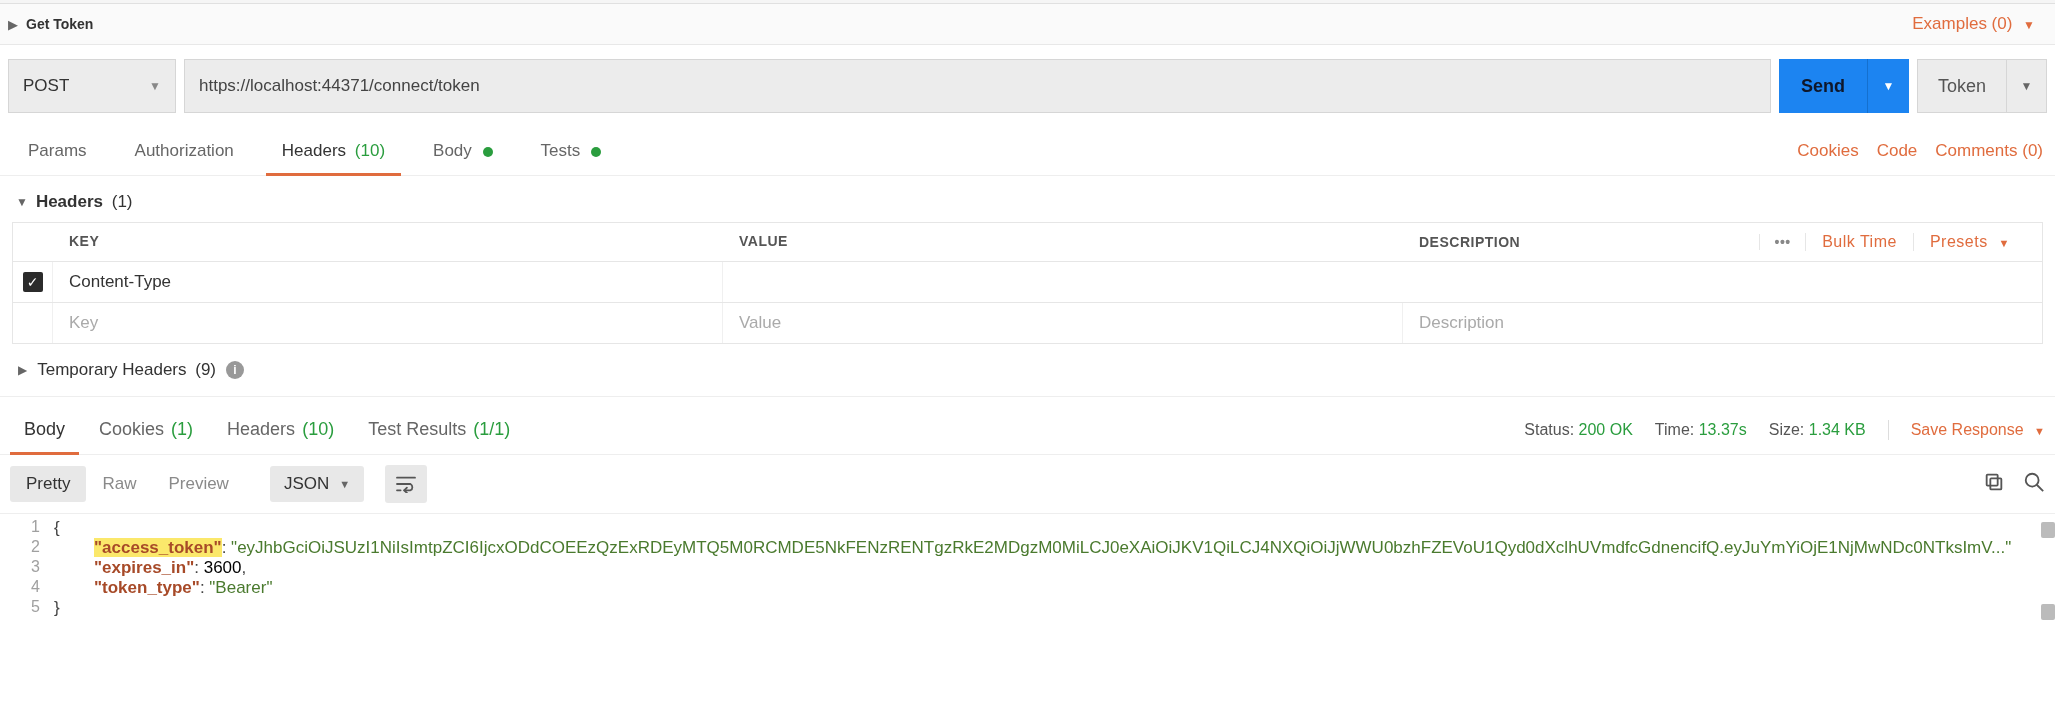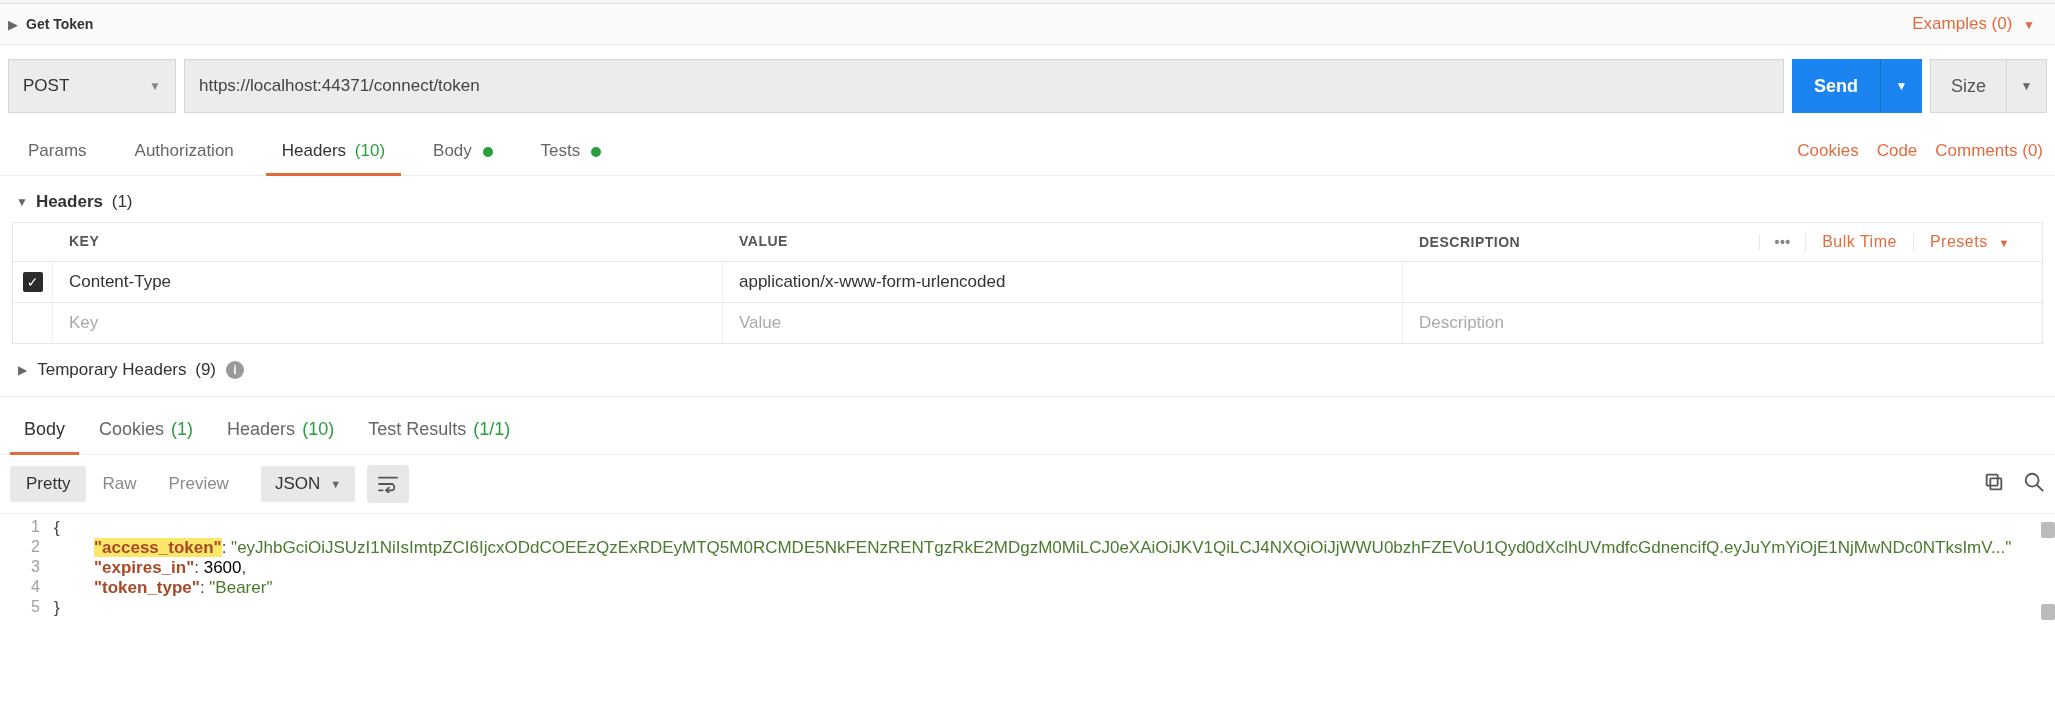--- a/index.html
+++ b/index.html
@@ -13,21 +13,21 @@
 .title-row .examples { margin-left: auto; color: #e06c3e; font-size: 17px; cursor: pointer; }
 .title-row .examples .caret { margin-left: 6px; font-size: 12px; }
 
 .request-row { display: flex; padding: 14px 8px; gap: 8px; align-items: stretch; }
 .method-select { display: flex; align-items: center; background: #ececec; border: 1px solid #d6d6d6; width: 168px; padding: 0 14px; cursor: pointer; }
 .method-select .method-value { font-size: 17px; color: #333; }
 .method-select .caret { margin-left: auto; color: #888; font-size: 12px; }
 .url-input { flex: 1; background: #ececec; border: 1px solid #d6d6d6; padding: 0 14px; font-size: 17px; color: #444; }
 .url-input input { background: transparent; border: none; width: 100%; outline: none; font-size: 17px; color: #444; padding: 16px 0; }
 .send-group { display: flex; }
-.send-main { background: #1c84f1; color: #ffffff; border: none; padding: 0 22px; font-size: 18px; font-weight: 600; cursor: pointer; }
+.send-main { background: #1c84f1; color: #0f172a; border: none; padding: 0 22px; font-size: 18px; font-weight: 600; cursor: pointer; }
 .send-caret { background: #1c84f1; color: #fff; border: none; border-left: 1px solid #1470cf; width: 42px; display: flex; align-items: center; justify-content: center; cursor: pointer; font-size: 12px; }
 .save-group { display: flex; background: #ececec; border: 1px solid #d6d6d6; }
 .save-main { background: transparent; border: none; padding: 0 20px; font-size: 18px; color: #555; cursor: pointer; }
 .save-caret { background: transparent; border: none; border-left: 1px solid #d6d6d6; width: 40px; display: flex; align-items: center; justify-content: center; cursor: pointer; font-size: 12px; color: #666; }
 
 .req-tabs-row { display: flex; align-items: center; padding: 0 12px; border-bottom: 1px solid #eee; }
 .req-tab { padding: 14px 16px; color: #666; font-size: 17px; cursor: pointer; position: relative; margin-right: 16px; }
 .req-tab.active { color: #333; }
 .req-tab.active::after { content: ""; position: absolute; left: 0; right: 0; bottom: -1px; height: 3px; background: #e06c3e; }
 .req-tab .count { color: #2a9d3e; margin-left: 4px; }
@@ -67,21 +67,21 @@
 .resp-tab { padding: 14px 14px; color: #666; font-size: 18px; cursor: pointer; position: relative; margin-right: 6px; }
 .resp-tab.active { color: #333; }
 .resp-tab.active::after { content:""; position:absolute; left:0; right:0; bottom:-1px; height:3px; background:#e06c3e; }
 .resp-tab .count { color: #2a9d3e; margin-left: 2px; }
 .resp-right { margin-left: auto; display: flex; align-items: center; gap: 22px; font-size: 16px; color: #555; }
 .resp-right .green { color: #2a9d3e; }
 .resp-right .sep { width: 1px; height: 20px; background: #ddd; }
 .save-response { color: #e06c3e; cursor: pointer; }
 .save-response .caret { margin-left: 6px; font-size: 11px; }
 
-.toolbar-row { display: flex; align-items: center; padding: 10px 10px; gap: 4px; }
+.toolbar-row { display: flex; align-items: center; padding: 10px 10px; gap: 13px; }
 .view-tabs { display: flex; align-items: center; }
 .view-tab { padding: 8px 16px; color: #8a8a8a; background: transparent; border: none; font-size: 17px; cursor: pointer; border-radius: 3px; }
 .view-tab.active { background: #e8e8e8; color: #333; }
 .format-select { display: flex; align-items: center; background: #e8e8e8; padding: 8px 14px; border-radius: 3px; margin-left: 12px; cursor: pointer; }
 .format-select .caret { margin-left: 10px; font-size: 11px; color: #666; }
 .wrap-btn { background: #e8e8e8; width: 42px; height: 38px; display: flex; align-items: center; justify-content: center; border-radius: 3px; margin-left: 8px; cursor: pointer; }
 .wrap-svg path, .wrap-svg polyline { stroke: #555; stroke-width: 2; fill: none; stroke-linecap: round; stroke-linejoin: round; }
 .toolbar-right { margin-left: auto; display: flex; align-items: center; gap: 18px; }
 .copy-icon svg, .search-icon svg { width: 22px; height: 22px; }
 .copy-icon, .search-icon { cursor: pointer; color: #555; }
@@ -119,21 +119,21 @@
     <span class="caret">▼</span>
   </div>
   <div class="url-input">
     <input value="https://localhost:44371/connect/token" style="">
   </div>
   <div class="send-group">
     <button class="send-main">Send</button>
     <button class="send-caret">▼</button>
   </div>
   <div class="save-group">
-    <button class="save-main">Size</button>
+    <button class="save-main">Token</button>
     <button class="save-caret">▼</button>
   </div>
 </div>
 
 <div class="req-tabs-row">
   <div class="req-tab">Params</div>
   <div class="req-tab">Authorization</div>
   <div class="req-tab active">
     <span>Headers</span>
     <span class="count">(10)</span>
@@ -172,21 +172,20 @@
           <span>Presets</span>
           <span class="caret">▼</span>
         </span>
       </div>
     </div>
     <div class="ht-row">
       <div class="chk-cell">
         <div class="chk">✓</div>
       </div>
       <div>Content-Type</div>
-      <div>application/x-www-form-urlencoded</div>
       <div></div>
     </div>
     <div class="ht-input-row">
       <div class="chk-cell"></div>
       <div><input placeholder="Key" style=""></div>
       <div><input placeholder="Value" style=""></div>
       <div><input placeholder="Description" style=""></div>
     </div>
   </div>
 </div>
@@ -204,20 +203,39 @@
     <span>Cookies</span>
     <span class="count">(1)</span>
   </div>
   <div class="resp-tab">
     <span>Headers</span>
     <span class="count">(10)</span>
   </div>
   <div class="resp-tab">
     <span>Test Results</span>
     <span class="count">(1/1)</span>
+  </div>
+  <div class="resp-right">
+    <span>
+      <span>Status:</span>
+      <span class="green">200 OK</span>
+    </span>
+    <span>
+      <span>Time:</span>
+      <span class="green">13.37s</span>
+    </span>
+    <span>
+      <span>Size:</span>
+      <span class="green">1.34 KB</span>
+    </span>
+    <span class="sep"></span>
+    <span class="save-response">
+      <span>Save Response</span>
+      <span class="caret">▼</span>
+    </span>
   </div>
 </div>
 
 <div class="toolbar-row">
   <div class="view-tabs">
     <button class="view-tab active">Pretty</button>
     <button class="view-tab">Raw</button>
     <button class="view-tab">Preview</button>
   </div>
   <div class="format-select">

